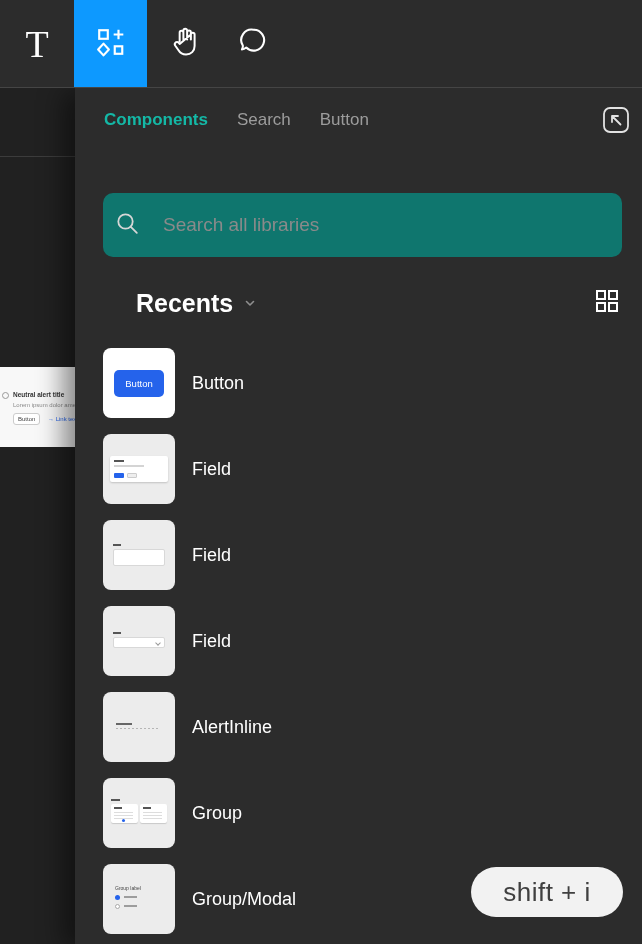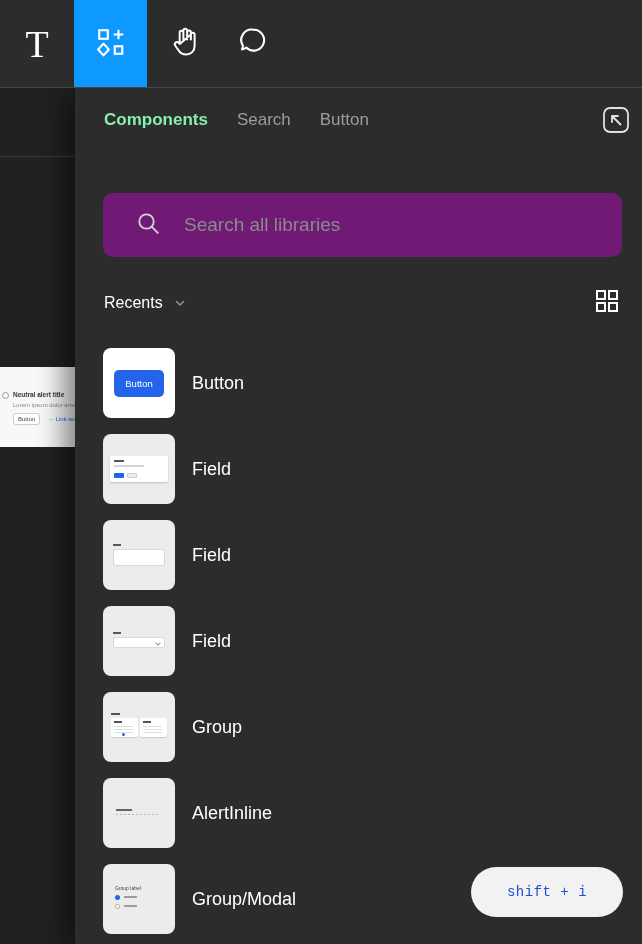--- a/index.html
+++ b/index.html
@@ -32,36 +32,36 @@
   .tool-comment { width:62px; }
   .t-glyph { font-family:"Liberation Serif", serif; font-size:38px; color:#fff; line-height:1; }
 
   
   .panel {
     position:absolute; left:75px; top:88px; right:0; bottom:0;
     background:#2c2c2c; z-index:2; box-shadow:-12px 4px 24px rgba(0,0,0,.45);
   }
   .tabs { position:absolute; left:29px; top:22px; display:flex; gap:29px; align-items:center; }
   .tab { font-size:17px; color:#9c9c9c; cursor:pointer; white-space:nowrap; }
-  .tab.active { color:#86efac; font-weight:700; }
+  .tab.active { color:#14b8a6; font-weight:700; }
   .popout-btn { position:absolute; right:10px; top:18px; width:32px; height:32px; display:flex; align-items:center; justify-content:center; cursor:pointer; }
 
   .search-box {
     position:absolute; left:28px; top:105px; width:519px; height:64px;
-    background:#701a75; border-radius:10px; display:flex; align-items:center; padding:0 32px;
+    background:#0f766e; border-radius:10px; display:flex; align-items:center; padding:0 11px;
   }
   .search-box svg { flex:0 0 auto; margin-right:22px; }
   .search-input {
     flex:1; background:transparent; border:none; outline:none;
     font-size:19px; color:#dddddd; font-family:"Liberation Sans", sans-serif;
   }
   .search-input::placeholder { color:#8a8a8a; }
 
   .recents-row { position:absolute; left:29px; right:22px; top:200px; height:30px; display:flex; align-items:center; }
-  .recents-title { font-size:16px; font-weight:400; color:#ffffff; }
+  .recents-title { font-size:25px; font-weight:700; color:#ffffff;margin-left:32px; }
   .recents-chevron { margin-left:10px; display:flex; align-items:center; cursor:pointer; }
   .grid-btn { margin-left:auto; display:flex; align-items:center; cursor:pointer; }
 
   .component-list { position:absolute; left:28px; right:0; top:252px; }
   .row { height:86px; display:flex; align-items:center; gap:17px; cursor:pointer; }
   .thumb-slot { width:72px; height:70px; flex:0 0 auto; }
   .thumb { position:relative; width:72px; height:70px; border-radius:8px; background:#ececec; overflow:hidden; }
   .thumb.t-button { background:#ffffff; }
   .item-label { font-size:18px; color:#ffffff; white-space:nowrap; }
 
@@ -91,21 +91,21 @@
   .t-group-radio .radio { position:absolute; left:12px; width:5px; height:5px; border-radius:50%; }
   .t-group-radio .radio.on { top:31px; background:#2563eb; }
   .t-group-radio .radio.off { top:40px; background:#fff; border:1px solid #aaa; }
   .t-group-radio .rline { position:absolute; left:21px; height:2px; width:13px; background:#9c9c9c; }
   .t-group-radio .rline.r1 { top:32px; } .t-group-radio .rline.r2 { top:41px; }
 
   
   .shortcut-badge {
     position:absolute; left:471px; top:867px; width:152px; height:50px;
     background:#f2f2f2; border-radius:25px; display:flex; align-items:center; justify-content:center;
-    font-size:14px; color:#1d4ed8; z-index:5; letter-spacing:.5px;font-family:Liberation Mono, monospace;
+    font-size:26px; color:#404040; z-index:5; letter-spacing:.5px;
   }
 </style>
 </head>
 <body>
 
 <div class="app">
 
   <div class="canvas-area">
     <div class="canvas-line"></div>
     <div class="alert-card">
@@ -230,37 +230,37 @@
     <div class="thumb-slot">
             <div class="thumb t-field-select">
               <i class="mini-label"></i>
               <div class="mini-input"></div>
             </div>
           </div>
     <div class="item-label">Field</div>
   </div>
         <div class="row">
     <div class="thumb-slot">
+            <div class="thumb t-alert">
+              <i class="a1"></i>
+              <i class="a2"></i>
+            </div>
+          </div>
+    <div class="item-label">AlertInline</div>
+  </div>
+        <div class="row">
+    <div class="thumb-slot">
             <div class="thumb t-group">
               <i class="mini-label"></i>
               <div class="mini-card c1"></div>
               <div class="mini-card c2"></div>
               <i class="dot"></i>
             </div>
           </div>
     <div class="item-label">Group</div>
-  </div>
-        <div class="row">
-    <div class="thumb-slot">
-            <div class="thumb t-alert">
-              <i class="a1"></i>
-              <i class="a2"></i>
-            </div>
-          </div>
-    <div class="item-label">AlertInline</div>
   </div>
         <div class="row">
     <div class="thumb-slot">
             <div class="thumb t-group-radio">
               <span class="mini-text-slot">Group label</span>
               <i class="radio on"></i>
               <i class="rline r1"></i>
               <i class="radio off"></i>
               <i class="rline r2"></i>
             </div>

